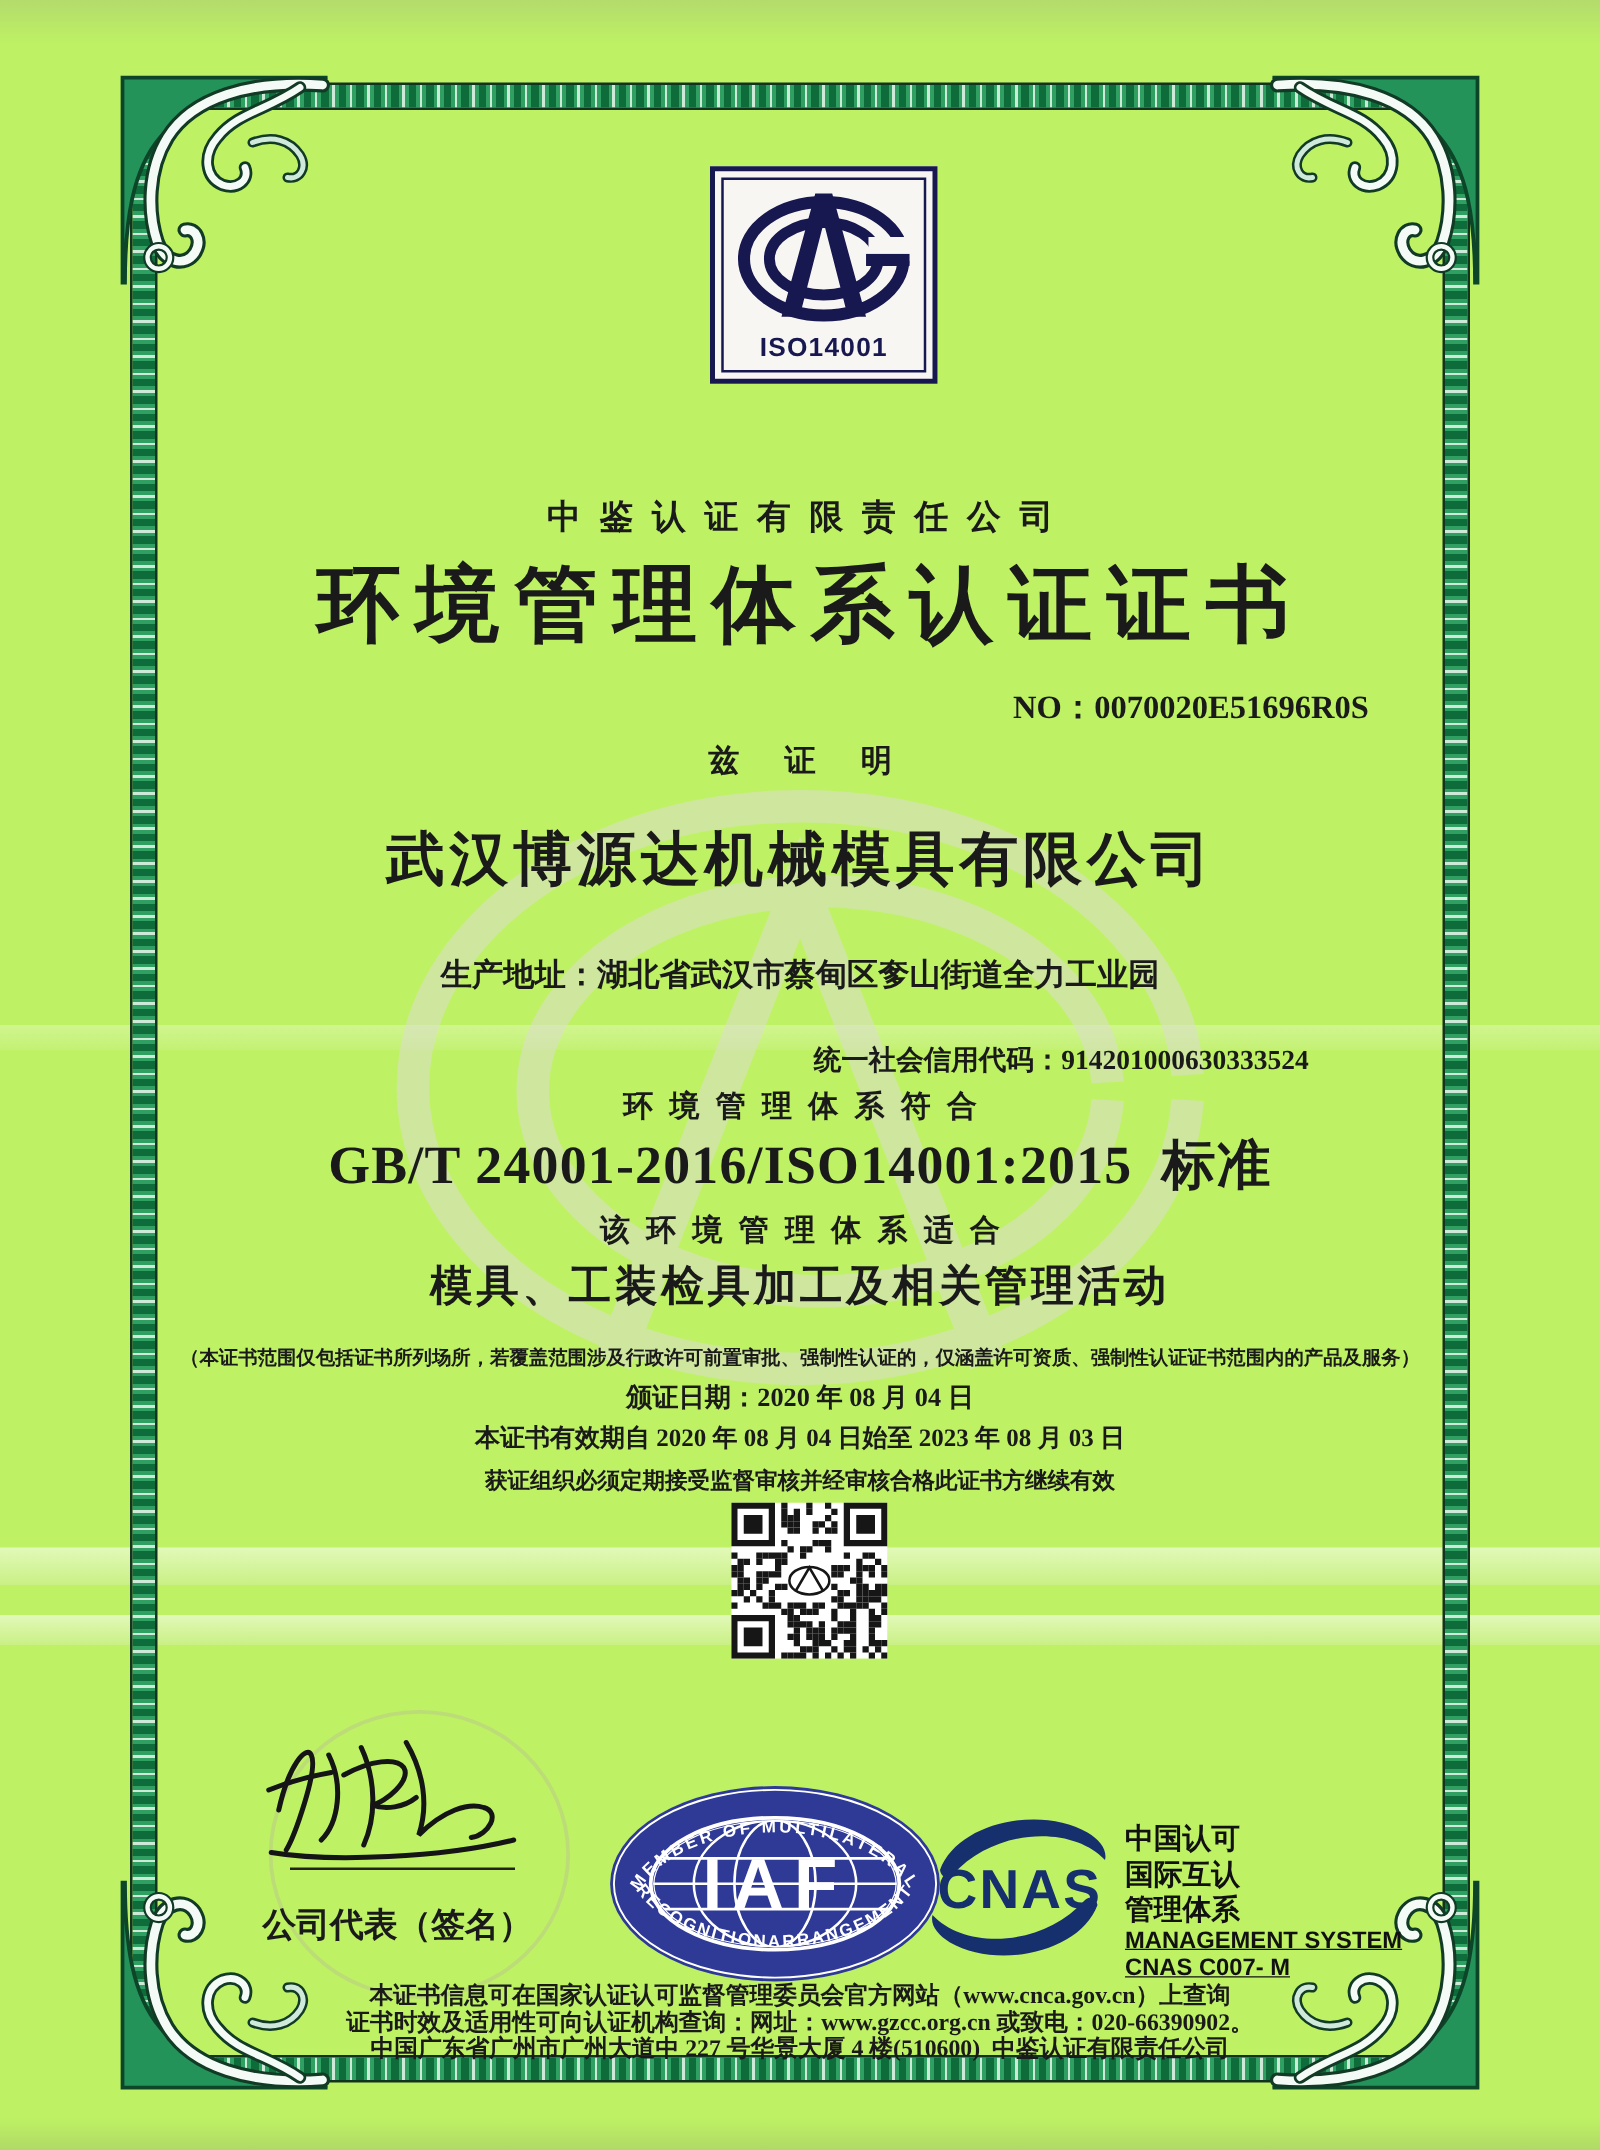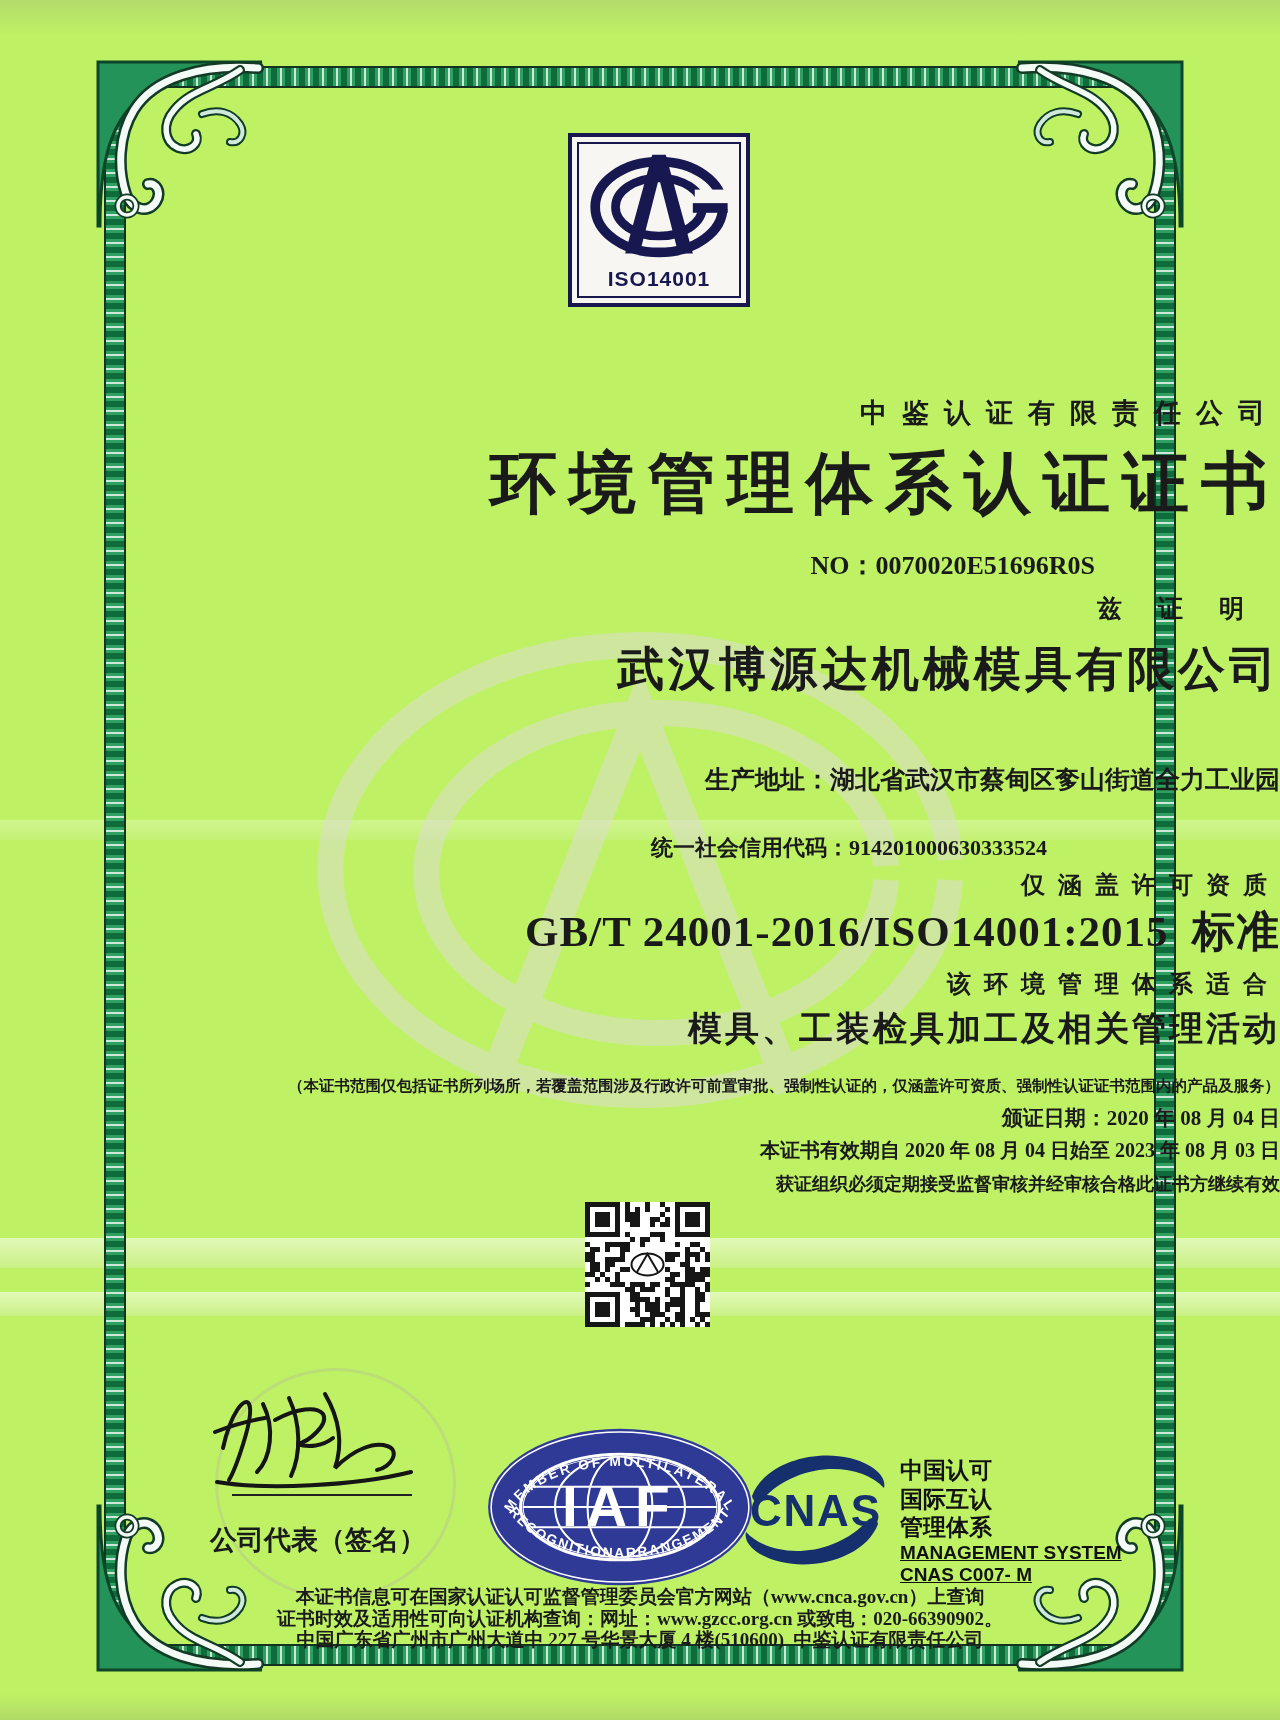--- a/index.html
+++ b/index.html
@@ -27,26 +27,26 @@
   .corner.tl{left:90px;top:54px;}
   .corner.tr{right:90px;top:54px;transform:scaleX(-1);}
   .corner.bl{left:90px;bottom:42px;transform:scaleY(-1);}
   .corner.br{right:90px;bottom:42px;transform:rotate(180deg);}
 
   
   .watermark{position:absolute;left:250px;top:570px;width:780px;height:620px;opacity:.5;}
   .stamp{position:absolute;left:215px;top:1368px;width:235px;height:225px;border:3px solid rgba(185,170,168,.30);border-radius:50%;}
 
   
-  .line{position:absolute;left:0;right:0;text-align:right;white-space:pre;}
+  .line{position:absolute;left:0;right:0;text-align:center;white-space:pre;}
   .issuer{top:395px;font-size:27px;font-weight:600;letter-spacing:15px;padding-left:15px;}
   .title{top:438px;font-size:67px;font-weight:700;letter-spacing:12px;padding-left:17px;}
   .no-line{position:absolute;top:548px;right:185px;font-size:26px;font-weight:700;white-space:pre;}
   .hereby{top:592px;font-size:25px;font-weight:600;letter-spacing:36px;padding-left:36px;}
-  .company{top:638px;font-size:47px;font-weight:600;letter-spacing:4px;}
+  .company{top:656px;font-size:47px;font-weight:600;letter-spacing:4px;}
   .addr1{top:726px;font-size:25px;font-weight:600;}
   .addr2{top:763px;font-size:25px;font-weight:600;}
   .credit{position:absolute;top:833px;right:233px;font-size:22px;font-weight:600;white-space:pre;}
   .conforms{top:869px;font-size:24px;font-weight:600;letter-spacing:13px;padding-left:13px;}
   .standard{top:903px;font-size:43px;font-weight:800;letter-spacing:1px;}
   .scope-intro{top:968px;font-size:24px;font-weight:600;letter-spacing:13px;padding-left:13px;}
   .scope{top:1006px;font-size:34px;font-weight:700;letter-spacing:3px;}
   .scope-note{top:1076px;font-size:15.5px;font-weight:600;}
   .issue-date{top:1104px;font-size:21px;font-weight:600;}
   .validity{top:1137px;font-size:20px;font-weight:600;}
@@ -167,21 +167,21 @@
   </div>
 
   <div class="line issuer">中鉴认证有限责任公司</div>
   <div class="line title">环境管理体系认证证书</div>
   <div class="no-line"><span>NO：</span><span>0070020E51696R0S</span></div>
 
   <div class="line hereby">兹证明</div>
   <div class="line company">武汉博源达机械模具有限公司</div>
   <div class="line addr2">生产地址：湖北省武汉市蔡甸区奓山街道全力工业园</div>
   <div class="credit">统一社会信用代码：914201000630333524</div>
-  <div class="line conforms">仅涵盖许可资质</div>
+  <div class="line conforms">环境管理体系符合</div>
   <div class="line standard">GB/T 24001-2016/ISO14001:2015  标准</div>
   <div class="line scope">模具、工装检具加工及相关管理活动</div>
   <div class="line scope-intro">该环境管理体系适合</div>
   <div class="line scope-note">（本证书范围仅包括证书所列场所，若覆盖范围涉及行政许可前置审批、强制性认证的，仅涵盖许可资质、强制性认证证书范围内的产品及服务）</div>
   <div class="line issue-date">颁证日期：2020 年 08 月 04 日</div>
   <div class="line validity">本证书有效期自 2020 年 08 月 04 日始至 2023 年 08 月 03 日</div>
   <div class="line surveillance">获证组织必须定期接受监督审核并经审核合格此证书方继续有效</div>
 
   <div class="qr"><svg width="125" height="125" viewBox="0 0 125 125">
         <rect width="125" height="125" fill="#ffffff"></rect>

